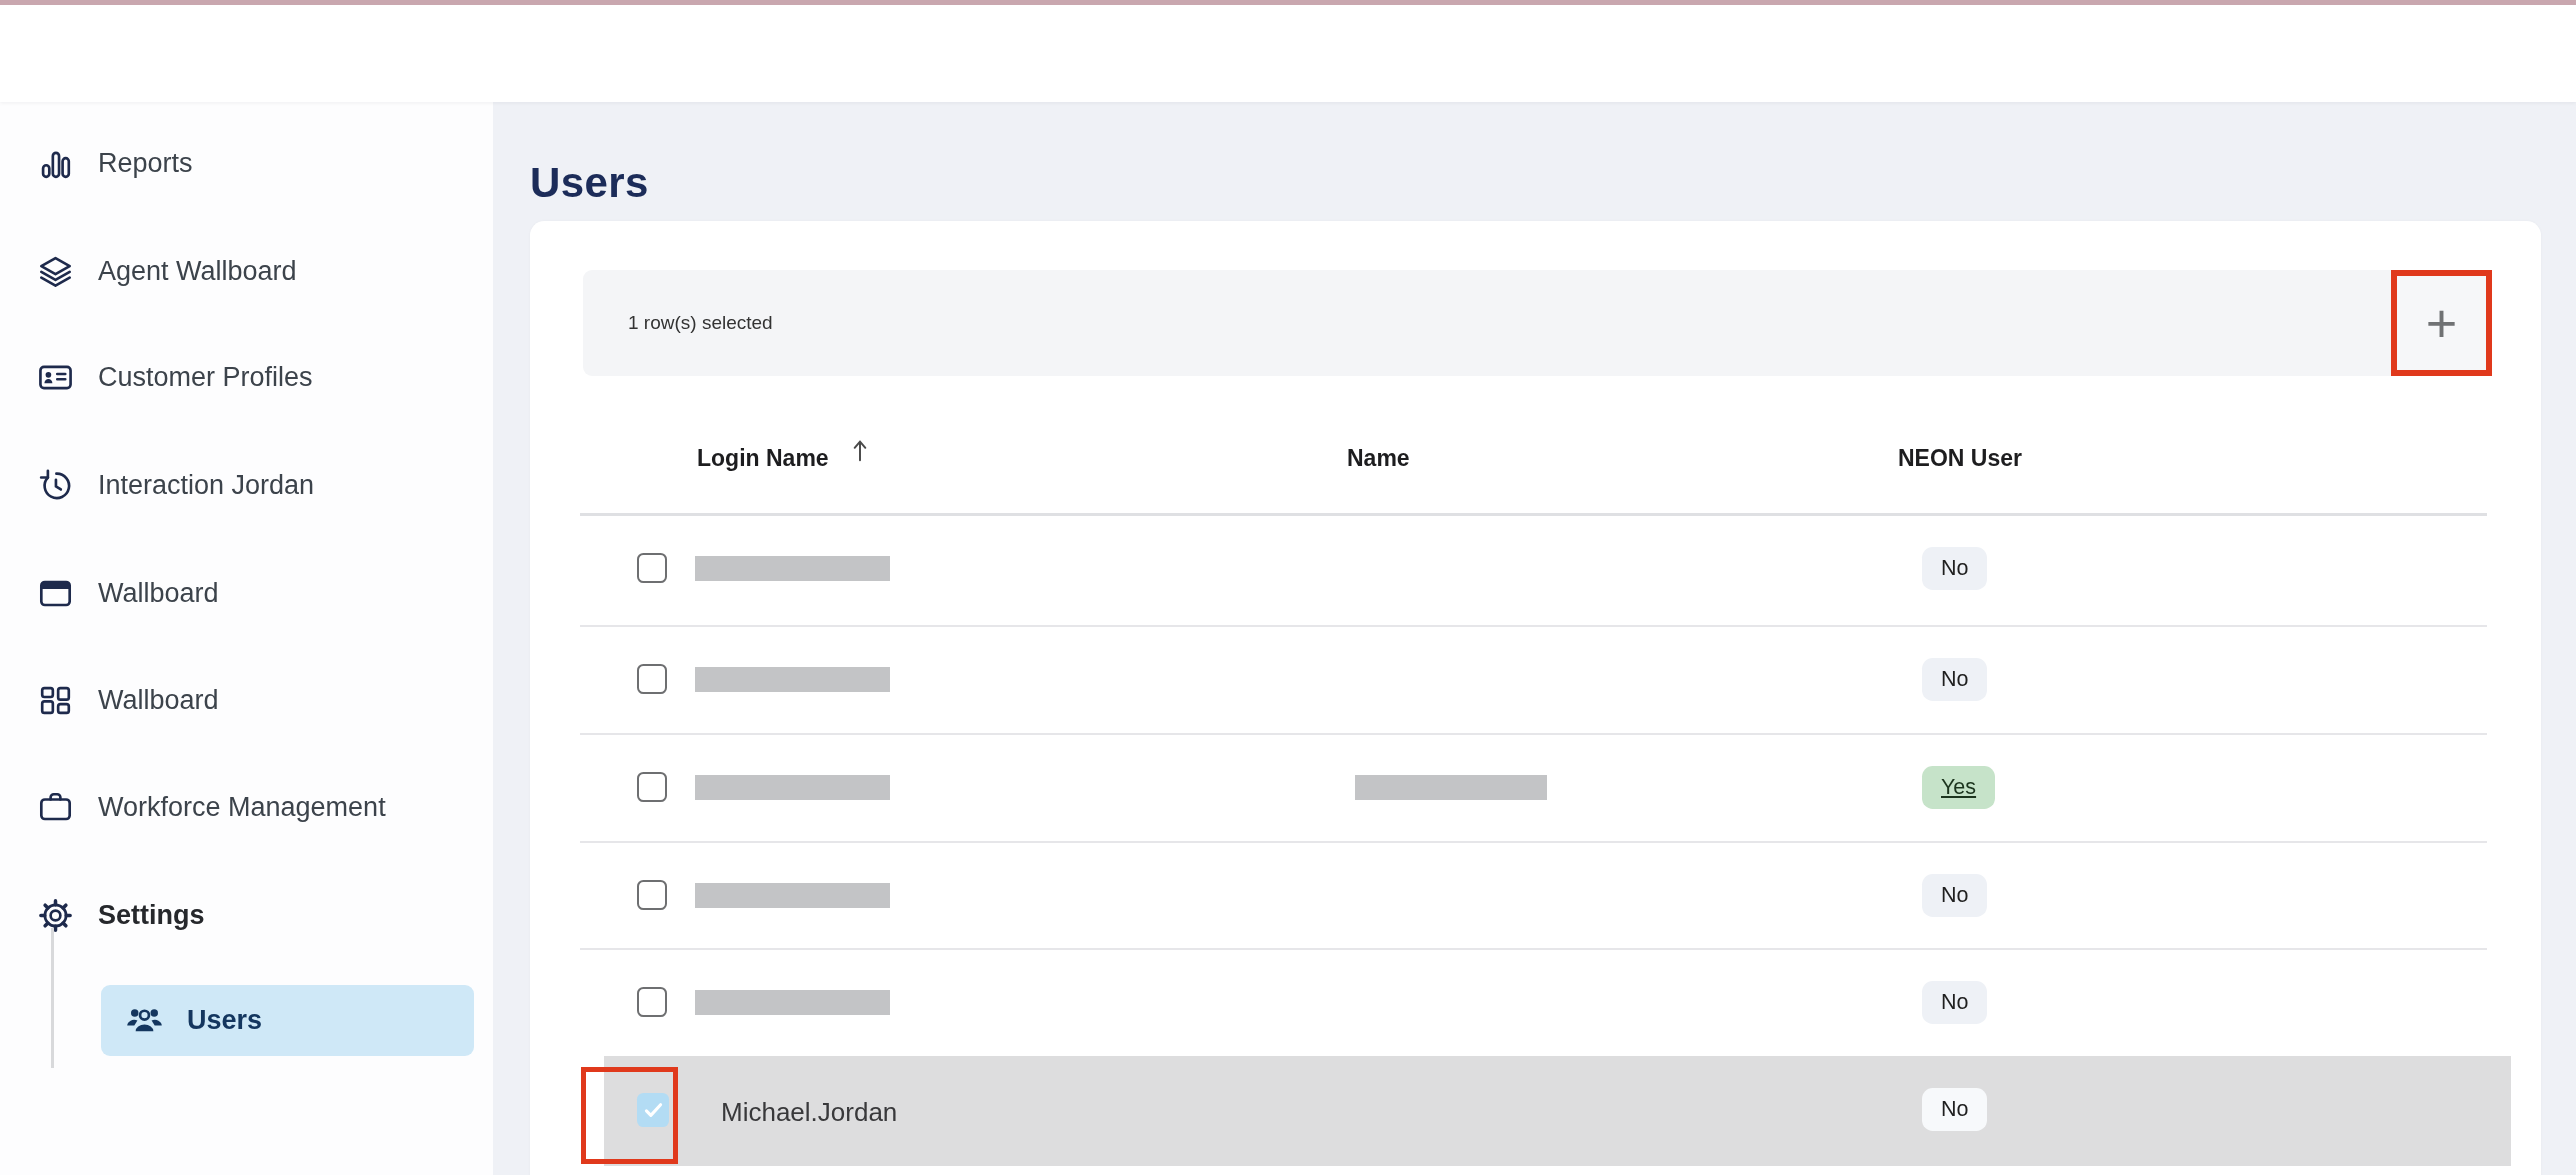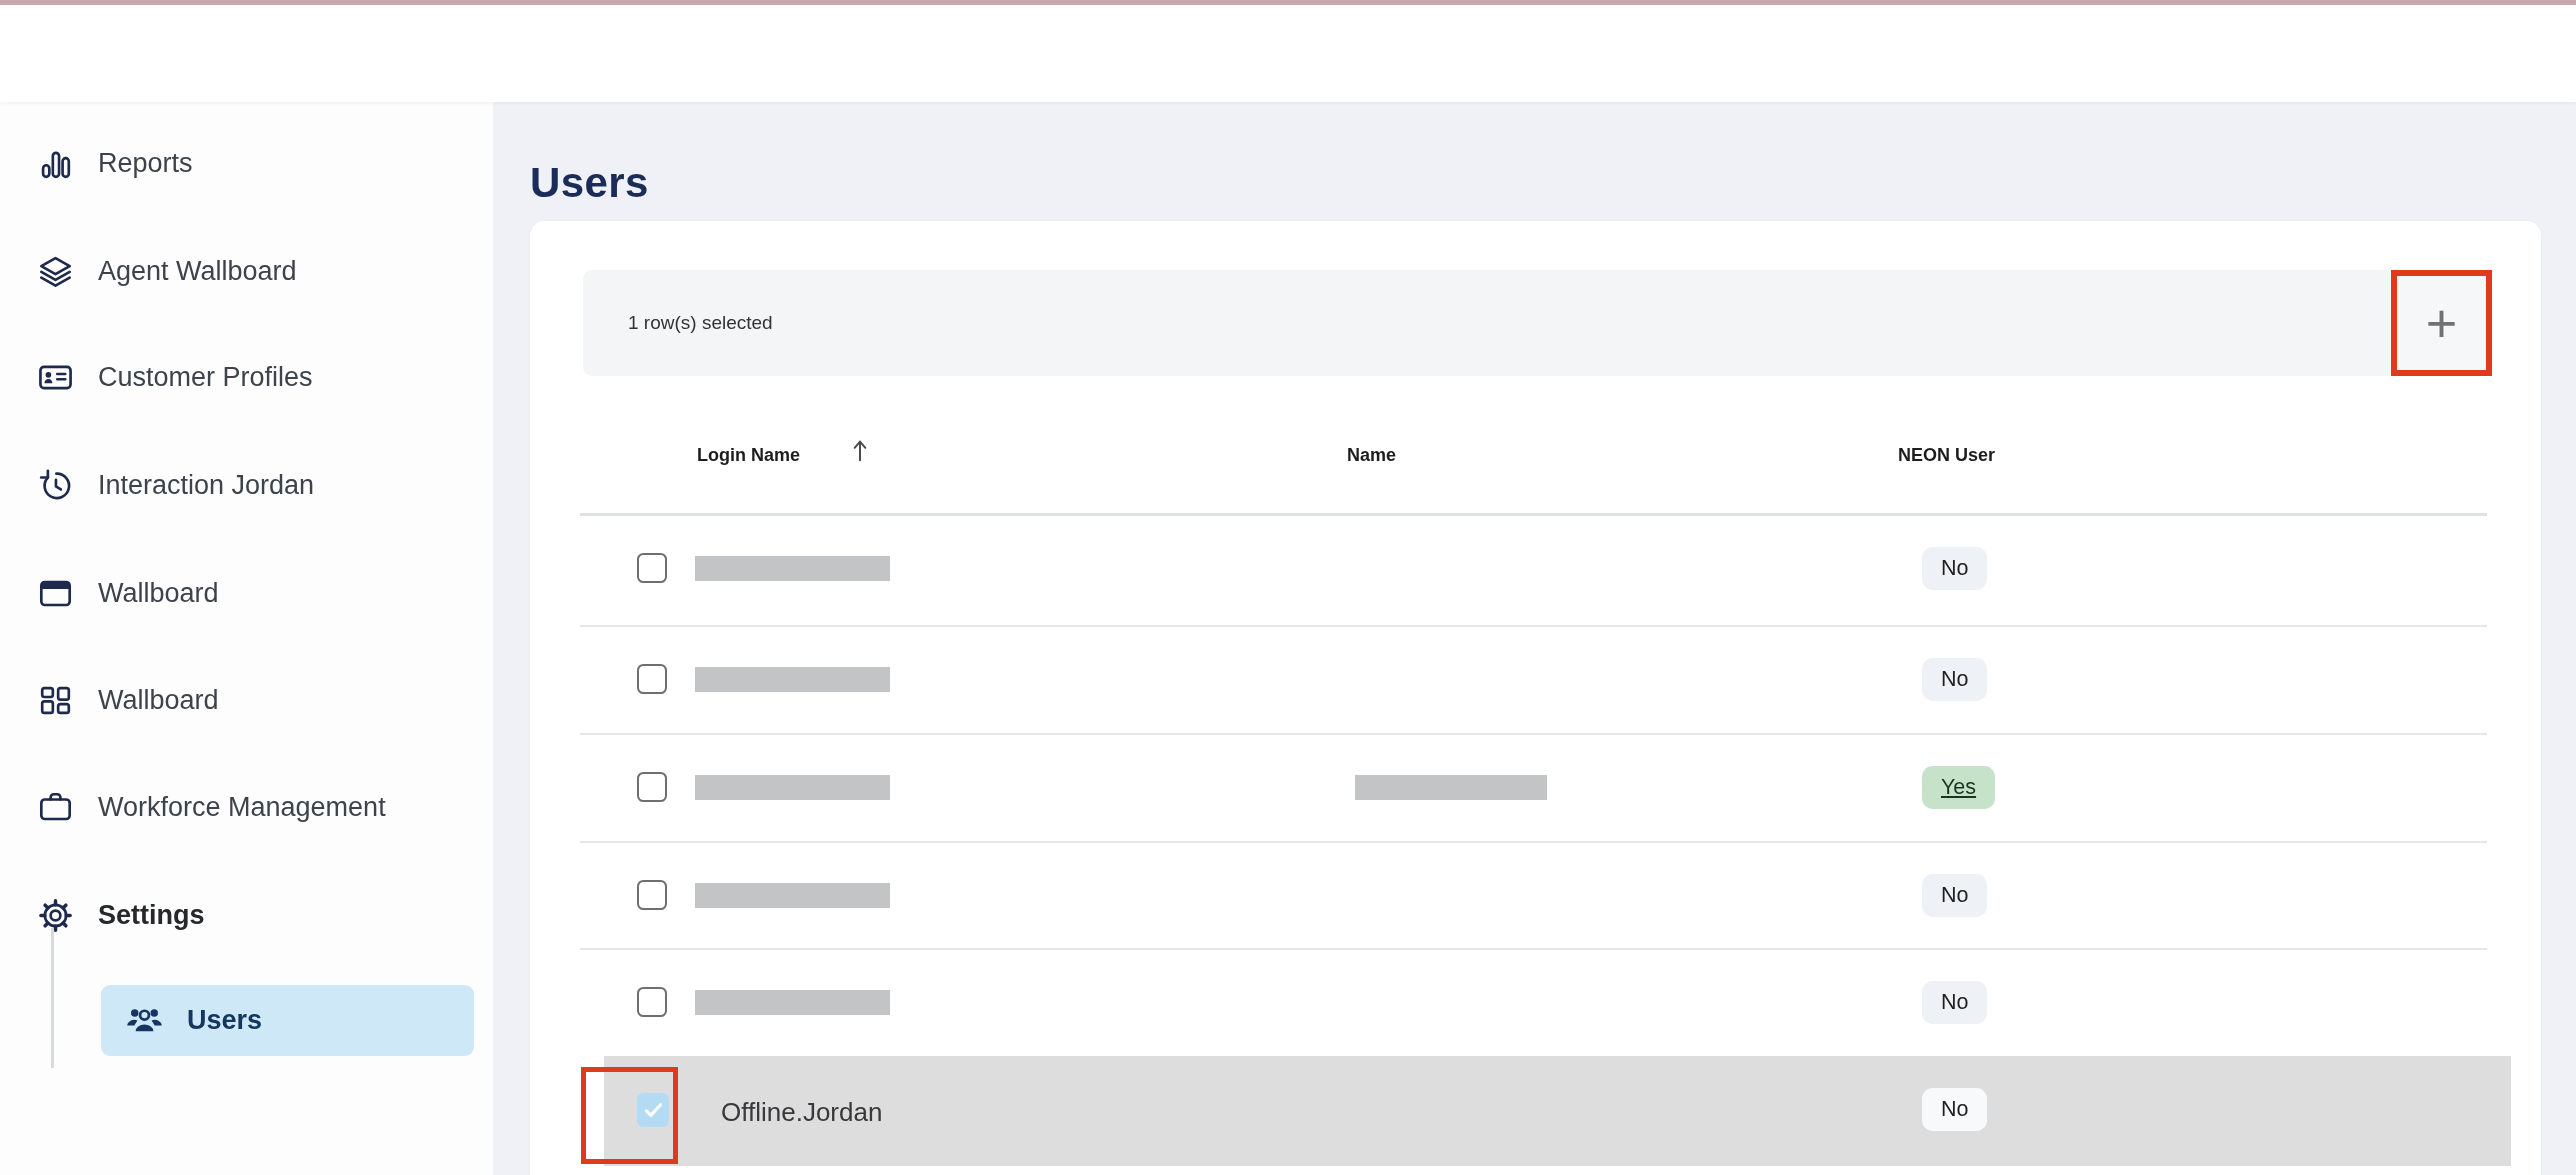--- a/index.html
+++ b/index.html
@@ -61,21 +61,21 @@
   .page-title{left:530px;top:159px;font-size:42px;font-weight:bold;color:#1C2C59;letter-spacing:0.4px;}
   .card{left:530px;top:221px;width:2011px;height:975px;background:var(--card);border-radius:14.3px;box-shadow:0 0.9px 2.7px rgba(16,24,40,.04);}
   .toolbar{left:583px;top:270px;width:1908px;height:106px;background:var(--toolbar-bg);border-radius:9px;
     display:flex;align-items:center;padding-left:45px;font-size:19px;color:#333;}
   .add-btn{left:2397px;top:276px;width:89px;height:94px;background:#F6F7F9;display:flex;align-items:center;justify-content:center;
     font-size:54px;font-weight:300;color:#707274;cursor:pointer;line-height:1;}
   .anno{border:6.3px solid var(--red);pointer-events:none;z-index:40;}
   .anno-plus{left:2391px;top:270px;width:101px;height:106px;}
   .anno-cb{left:581px;top:1067px;width:97px;height:97px;border-width:5.4px;}
 
-  .col-head{top:445px;font-size:18px;font-weight:bold;color:var(--head-txt);cursor:pointer;white-space:nowrap;}
+  .col-head{top:445px;font-size:23px;font-weight:bold;color:var(--head-txt);cursor:pointer;white-space:nowrap;}
   .sort-arrow{left:852px;top:438px;width:16px;height:25px;}
   .sep{left:580px;width:1907px;height:1.8px;background:var(--sep);}
   .sep.strong{height:2.7px;background:var(--sep-strong);}
 
   .trow{left:604px;width:1907px;height:107px;cursor:pointer;}
   .trow.selected{background:var(--sel-row);height:110px;}
   .cb{position:absolute;left:33px;top:38px;width:30px;height:30px;border:2.7px solid #6E6F71;border-radius:6.3px;background:#fff;cursor:pointer;}
   .cb.checked{border:none;background:#B3DCF4;width:32px;height:34px;top:37px;display:flex;align-items:center;justify-content:center;}
   .cb.checked svg{width:23px;height:23px;}
   .redact{position:absolute;left:91px;top:41px;width:195px;height:25px;background:var(--bar);}
@@ -290,19 +290,19 @@
   <span class="redact"></span>
   <span class="badge no">No</span>
 </div>
 
 <div class="abs trow selected" style="top:1056px">
   <span class="cb checked">
     <svg viewBox="0 0 26 26">
         <path d="M5 13.5l5 5 11-12" fill="none" stroke="#fff" stroke-width="3.5" stroke-linecap="round" stroke-linejoin="round"></path>
       </svg>
   </span>
-  <span class="login-text">Offline.Jordan</span>
+  <span class="login-text">Michael.Jordan</span>
   <span class="badge no">No</span>
 </div>
 
 <div class="abs anno anno-plus"></div>
 <div class="abs anno anno-cb"></div>
 
 
 </body></html>

